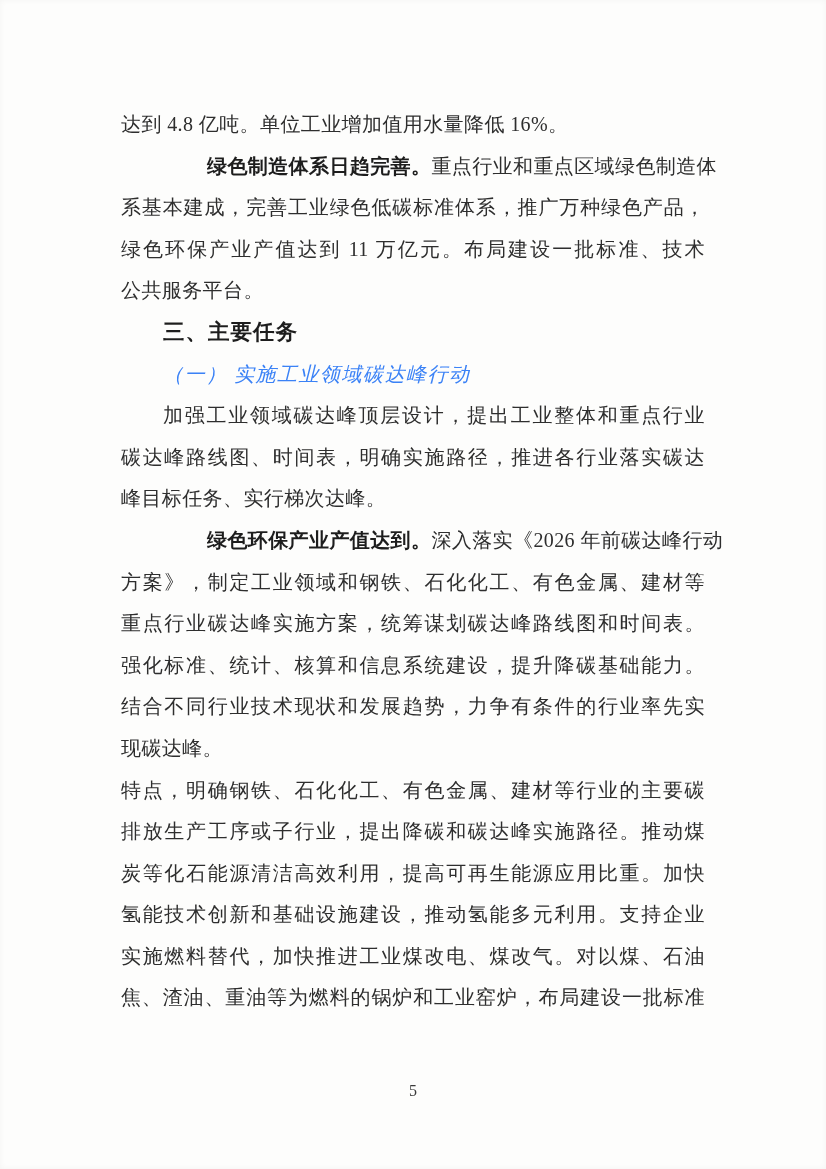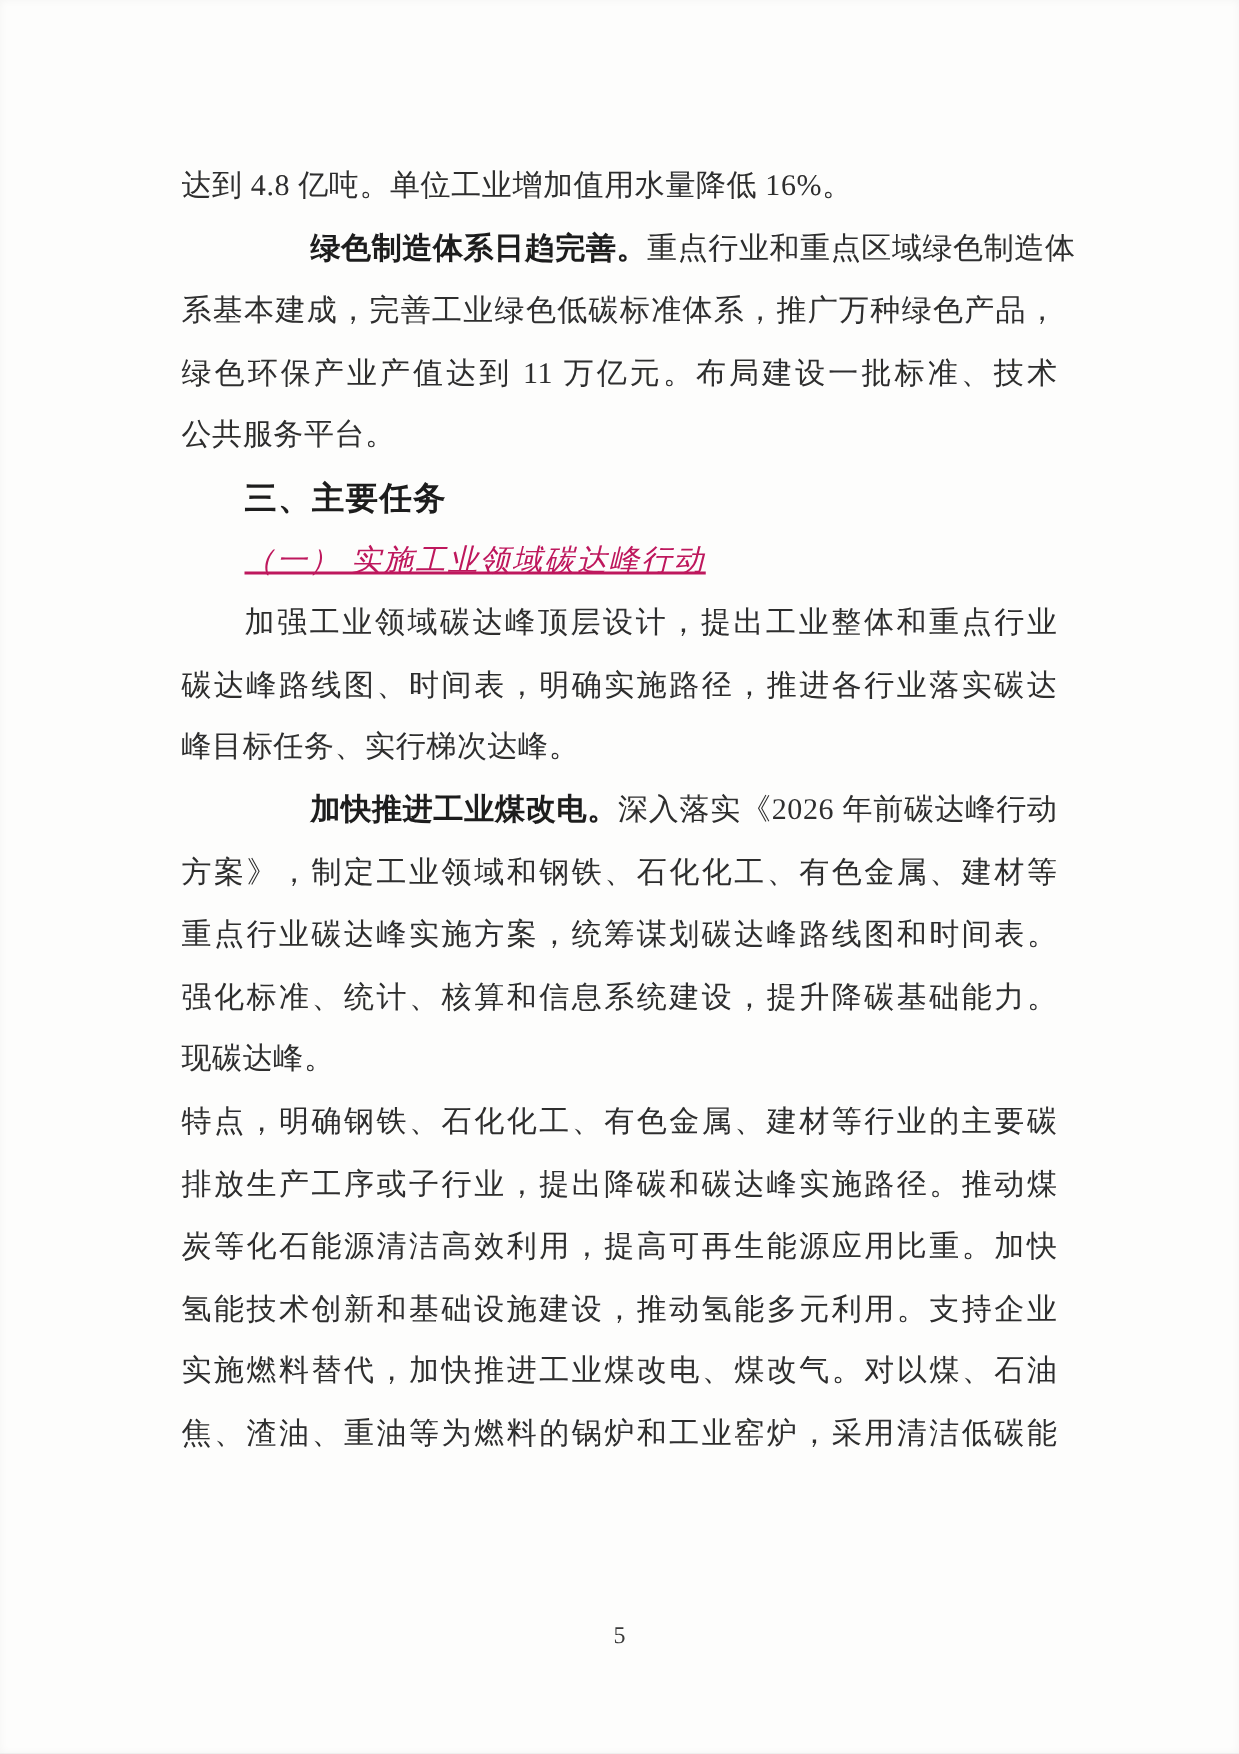--- a/index.html
+++ b/index.html
@@ -51,22 +51,21 @@
     color: #1d1d1d;
     text-align: right;
     text-align-last: left;
     letter-spacing: 1px;
   }
   .subsection-heading {
     font-style: italic;
     text-align: left;
     text-align-last: left;
     letter-spacing: 1.5px;
-    color: #be185d;
-    text-decoration: underline;
+    color: #3b82f6;
   }
   .page-num {
     position: absolute;
     left: 0;
     right: 0;
     top: 1082px;
     text-align: center;
     font-size: 16px;
     color: #3a3a3a;
   }
@@ -85,29 +84,30 @@
     <div class="line endline"><span>公共服务平台。</span></div>
 
     <div class="line indent section-heading">三、主要任务</div>
 
     <div class="line indent subsection-heading">（一） 实施工业领域碳达峰行动</div>
 
     <div class="line indent"><span>加强工业领域碳达峰顶层设计，提出工业整体和重点行业</span></div>
     <div class="line"><span>碳达峰路线图、时间表，明确实施路径，推进各行业落实碳达</span></div>
     <div class="line endline"><span>峰目标任务、实行梯次达峰。</span></div>
 
-    <div class="line indent"><b class="lead">加快推进工业煤改电。</b><span>深入落实《2026 年前碳达峰行动</span></div>
+    <div class="line indent"><b class="lead">绿色环保产业产值达到。</b><span>深入落实《2026 年前碳达峰行动</span></div>
     <div class="line"><span>方案》，制定工业领域和钢铁、石化化工、有色金属、建材等</span></div>
     <div class="line"><span>重点行业碳达峰实施方案，统筹谋划碳达峰路线图和时间表。</span></div>
     <div class="line"><span>强化标准、统计、核算和信息系统建设，提升降碳基础能力。</span></div>
+    <div class="line"><span>结合不同行业技术现状和发展趋势，力争有条件的行业率先实</span></div>
     <div class="line endline"><span>现碳达峰。</span></div>
 
     <div class="line"><span>特点，明确钢铁、石化化工、有色金属、建材等行业的主要碳</span></div>
     <div class="line"><span>排放生产工序或子行业，提出降碳和碳达峰实施路径。推动煤</span></div>
     <div class="line"><span>炭等化石能源清洁高效利用，提高可再生能源应用比重。加快</span></div>
     <div class="line"><span>氢能技术创新和基础设施建设，推动氢能多元利用。支持企业</span></div>
     <div class="line"><span>实施燃料替代，加快推进工业煤改电、煤改气。对以煤、石油</span></div>
-    <div class="line"><span>焦、渣油、重油等为燃料的锅炉和工业窑炉，采用清洁低碳能</span></div>
+    <div class="line"><span>焦、渣油、重油等为燃料的锅炉和工业窑炉，布局建设一批标准</span></div>
 
   </div>
 
   <div class="page-num">5</div>
 </div>
 
 </body></html>

